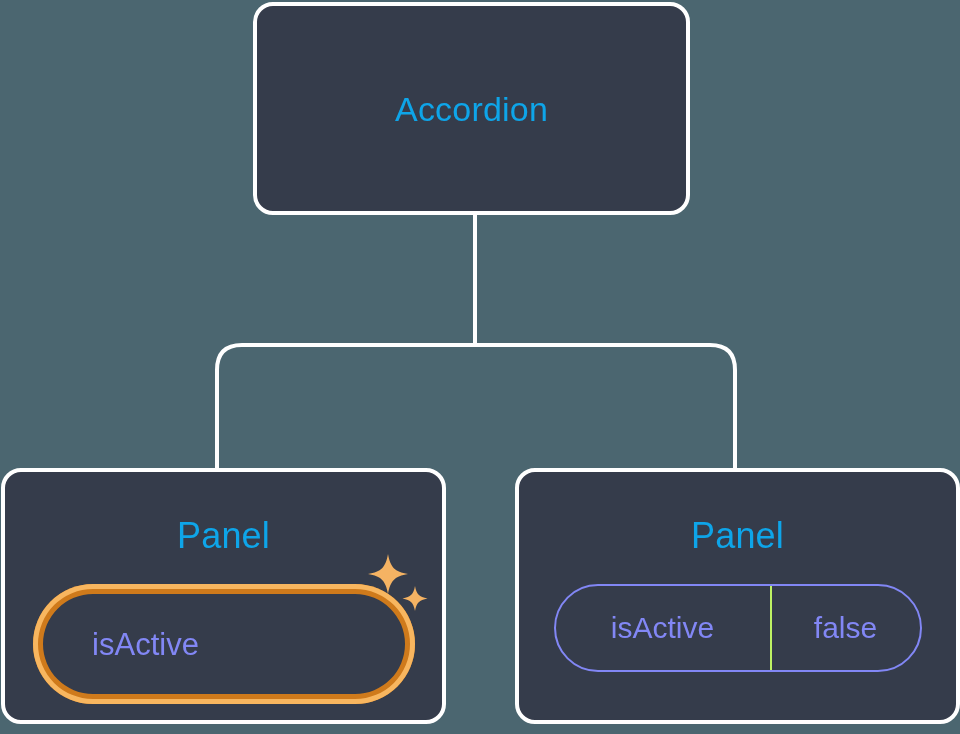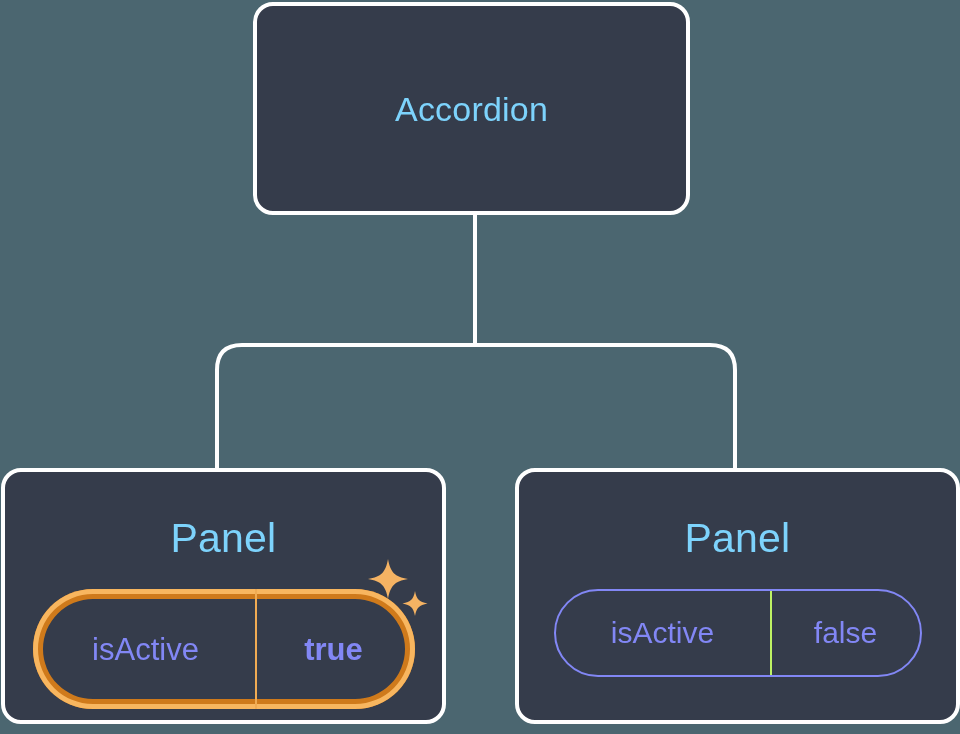--- a/index.html
+++ b/index.html
@@ -49,37 +49,37 @@
 
   .node-root {
     left: 253px;
     top: 2px;
     width: 437px;
     height: 213px;
     justify-content: center;
   }
 
   .node-title {
-    color: #7dd3fc;
+    color: #0ea5e9;
     font-size: 34px;
     font-weight: 400;
     letter-spacing: 0.2px;
     line-height: 1;
     white-space: nowrap;
   }
 
   .node-leaf {
     width: 445px;
     height: 256px;
     top: 468px;
     padding-top: 46px;
     overflow: visible;
   }
 
-  .node-leaf .node-title { font-size: 41px; }
+  .node-leaf .node-title { font-size: 36px; }
 
   #panel-left  { left: 1px; }
   #panel-right { left: 515px; }
 
   .panel-body {
     position: relative;
     margin-top: 30px;
     width: 100%;
     display: flex;
     justify-content: center;
@@ -169,21 +169,20 @@
   </div>
 
   <div id="panel-left" class="node node-leaf">
 
     <span class="node-title">Panel</span>
 
     <div class="panel-body">
 
       <div class="pill pill-highlight">
         <div class="cell cell-key">isActive</div>
-        <div class="cell cell-value">true</div>
       </div>
 
       <svg class="sparkles" viewBox="0 0 64 72">
 
         <path d="M 22 4 C 24.5 17.5 28.5 21.5 42 24 C 28.5 26.5 24.5 30.5 22 44 C 19.5 30.5 15.5 26.5 2 24 C 15.5 21.5 19.5 17.5 22 4 Z" fill="#f5b363"></path>
 
         <path d="M 49 36 C 50.6 44.4 53.1 46.9 61.5 48.5 C 53.1 50.1 50.6 52.6 49 61 C 47.4 52.6 44.9 50.1 36.5 48.5 C 44.9 46.9 47.4 44.4 49 36 Z" fill="#f5b363"></path>
       </svg>
 
     </div>

